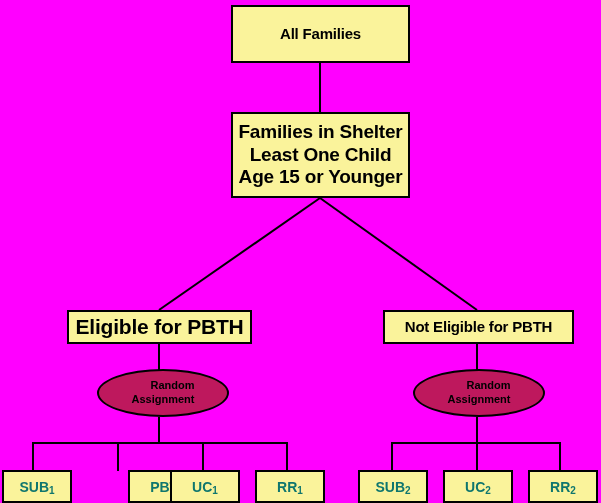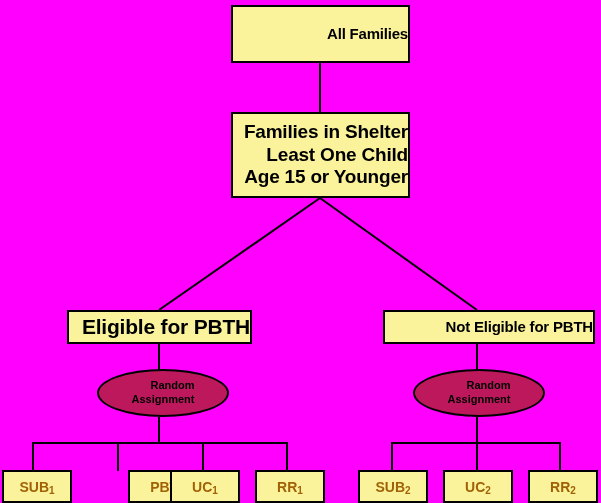--- a/index.html
+++ b/index.html
@@ -22,21 +22,21 @@
   }
   .node {
     position: absolute;
     background: #FAF39B;
     border: 2px solid #000000;
     color: #000000;
     font-weight: bold;
     display: flex;
     align-items: center;
     justify-content: center;
-    text-align: right;
+    text-align: center;
     line-height: 1.18;
     letter-spacing: -0.2px;
   }
   .node .txt { display: block; width: 100%; }
   .node .txt div { white-space: nowrap; }
 
   
   #box-all-families {
     left: 231px; top: 5px; width: 179px; height: 58px;
     font-size: 15px;
@@ -45,21 +45,21 @@
   #box-families-criteria {
     left: 231px; top: 112px; width: 179px; height: 86px;
     font-size: 19px;
   }
   
   #box-eligible {
     left: 67px; top: 310px; width: 185px; height: 34px;
     font-size: 21px;
   }
   #box-not-eligible {
-    left: 383px; top: 310px; width: 212px; height: 34px;
+    left: 383px; top: 310px; width: 191px; height: 34px;
     font-size: 15px;
   }
 
   
   .ellipse {
     position: absolute;
     background: #be185d;
     border: 2px solid #000000;
     border-radius: 50%;
     display: flex;
@@ -83,21 +83,21 @@
     position: absolute;
     top: 470px;
     height: 33px;
     background: #FAF39B;
     border: 2px solid #000000;
     display: flex;
     align-items: center;
     justify-content: center;
     font-weight: bold;
     font-size: 14px;
-    color: #a16207;
+    color: #0f766e;
   }
   .outcome .sub {
     font-size: 10px;
     vertical-align: sub;
     position: relative;
     top: 4px;
     left: 0px;
   }
 
   #box-sub1   { left: 2px;   width: 70px; }

